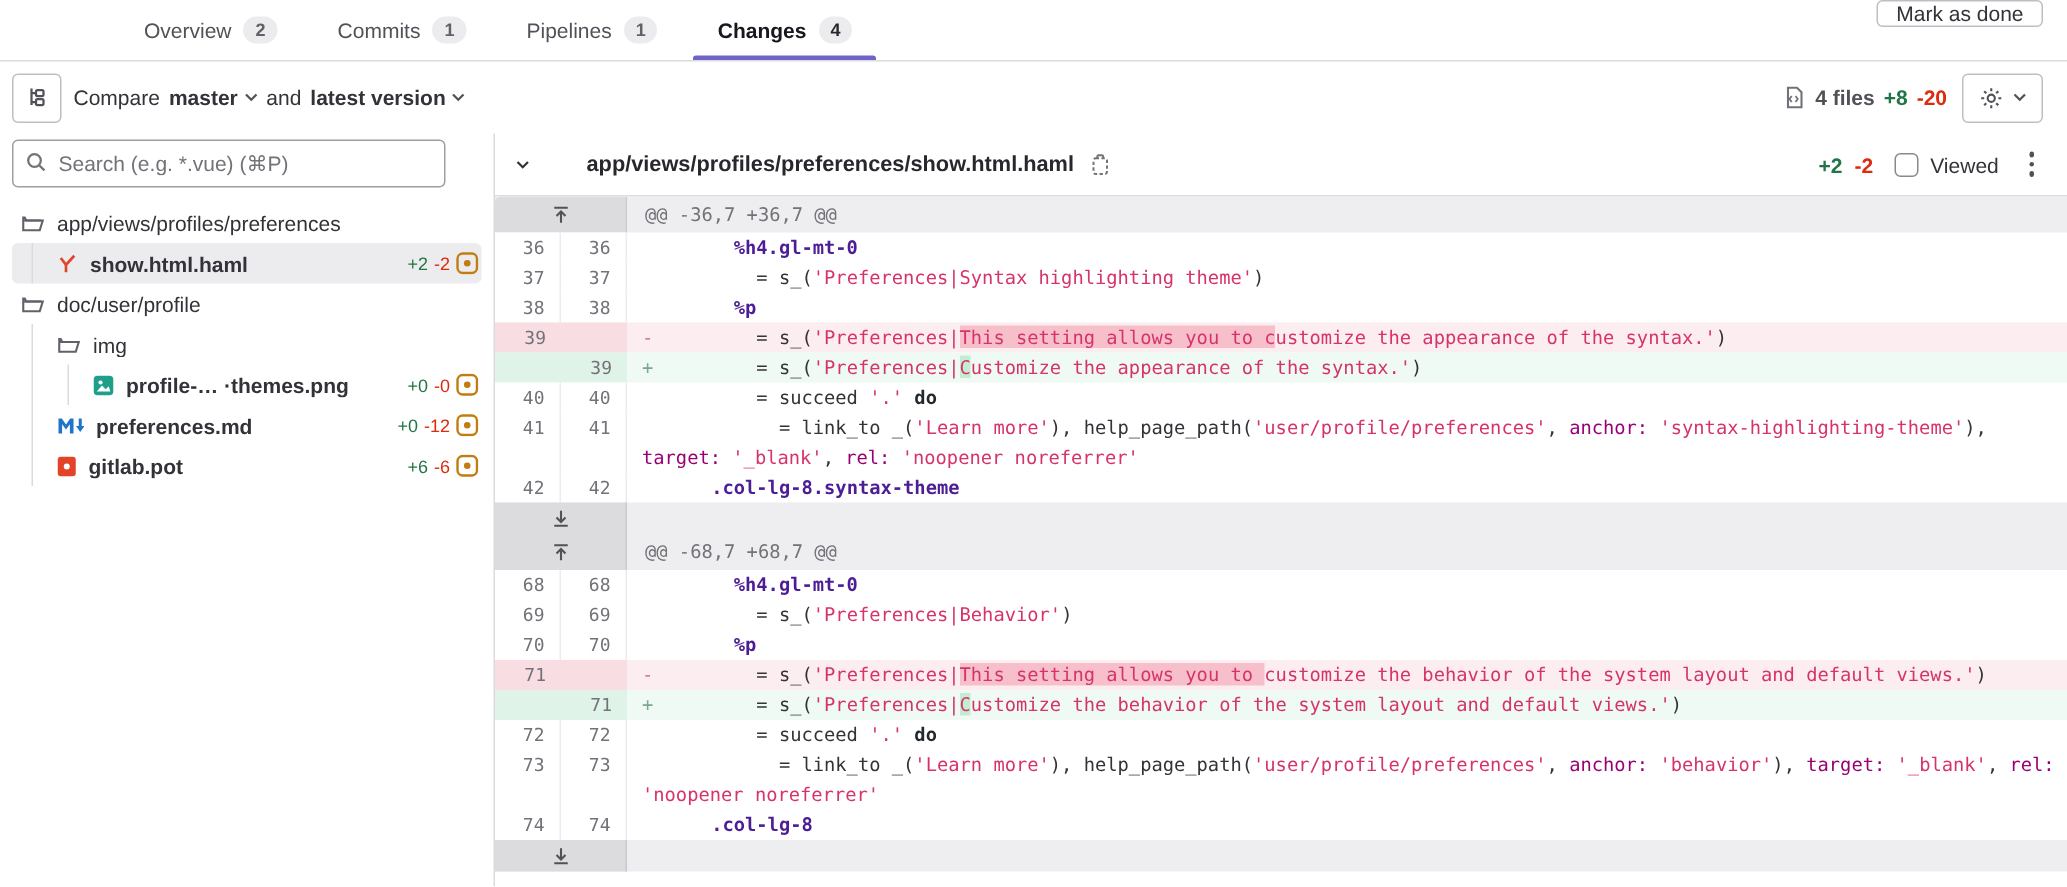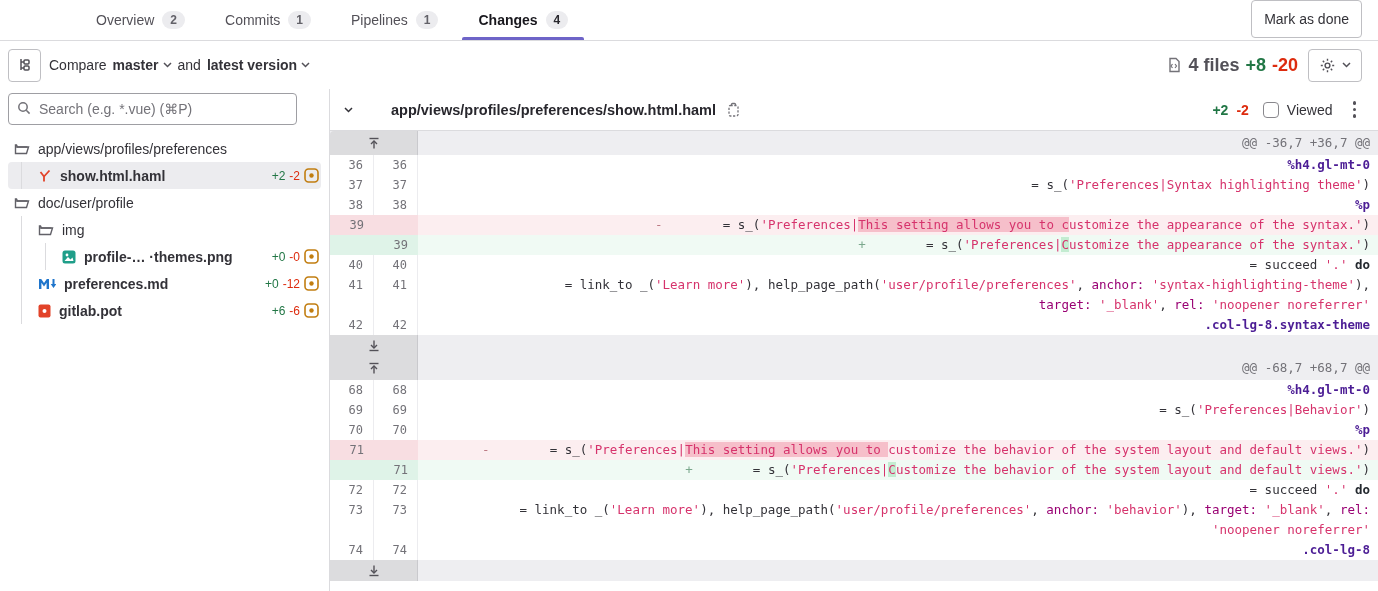--- a/index.html
+++ b/index.html
@@ -8,30 +8,30 @@
 
   
   .tabbar { height:41px; border-bottom:1px solid #dbdbde; display:flex; align-items:flex-start; padding:0 16px 0 80px; flex-shrink:0; }
   .tabs { display:flex; height:100%; gap:8px; }
   .tab { display:flex; align-items:center; gap:8px; padding:0 16px; font-size:14px; color:#535158; cursor:pointer; position:relative; }
   .tab .badge { background:#ececef; color:#626168; border-radius:10px; font-size:12px; font-weight:600; padding:1px 8px; line-height:16px; }
   .tab.active { color:#18171d; font-weight:700; }
   .tab.active .badge { color:#28272d; }
   .tab.active::after { content:""; position:absolute; left:0; right:0; bottom:0; height:3px; background:#6e64c8; border-radius:2px 2px 0 0; }
   .tab-spacer { flex:1; }
-  .btn { background:#fff; border:1px solid #bfbfc3; border-radius:4px; font-size:14px; color:#333238; padding:10px 12px; cursor:pointer; font-family:inherit;margin-left:47px; }
+  .btn { background:#fff; border:1px solid #bfbfc3; border-radius:4px; font-size:14px; color:#333238; padding:0 12px; cursor:pointer; font-family:inherit;margin-left:47px; }
 
   
   .comparebar { height:48px; display:flex; align-items:center; padding:0 16px 0 8px; gap:8px; flex-shrink:0; }
   .icon-btn { width:33px; height:33px; border:1px solid #bfbfc3; border-radius:4px; background:#fff; display:flex; align-items:center; justify-content:center; cursor:pointer; }
   .cmp-text { font-size:14px; color:#333238; display:flex; align-items:center; gap:6px; }
   .cmp-dd { font-weight:700; display:inline-flex; align-items:center; gap:4px; cursor:pointer; }
   .chev { width:9px; height:6px; display:inline-block; }
   .cmp-right { margin-left:auto; display:flex; align-items:center; gap:10px; }
-  .files-summary { display:flex; align-items:center; gap:6px; font-size:18px; font-weight:700; color:#535158; }
+  .files-summary { display:flex; align-items:center; gap:6px; font-size:14px; font-weight:700; color:#535158; }
   .plus { color:#217645; } .minus { color:#dd2b0e; }
   .gear-btn { height:33px; border:1px solid #bfbfc3; border-radius:4px; background:#fff; display:flex; align-items:center; gap:6px; padding:0 10px; cursor:pointer; color:#535158; }
 
   
   .main { flex:1; display:flex; min-height:0; }
   .sidebar { width:330px; flex-shrink:0; border-right:1px solid #dbdbde; padding:2px 8px 0 8px; overflow:hidden; }
   .search-wrap { position:relative; margin:2px 24px 10px 0; }
   .search-input { width:289px; height:32px; border:1px solid #9e9ea3; border-radius:4px; padding:0 10px 0 30px; font-size:14px; color:#333238; font-family:inherit; }
   .search-input::placeholder { color:#737278; }
   .search-ico { position:absolute; left:9px; top:8px; }
@@ -56,21 +56,21 @@
   .viewed { display:flex; align-items:flex-end; gap:8px; font-size:14px; color:#333238; cursor:pointer; }
   .checkbox { width:16px; height:16px; border:1px solid #89888d; border-radius:4px; background:#fff; cursor:pointer; }
   .kebab { display:flex; flex-direction:column; gap:3px; padding:6px; cursor:pointer; }
   .kebab i { width:3.5px; height:3.5px; border-radius:50%; background:#535158; }
 
   
   .diff-table { font-family:"DejaVu Sans Mono","Liberation Mono",monospace; font-size:12.5px; overflow:hidden; flex:1; }
   .drow { display:flex; min-height:20px; line-height:20px; }
   .num { width:44px; flex-shrink:0; text-align:right; padding-right:10px; color:#737278; font-size:12px; cursor:pointer; }
   .drow.ctx .num { border-right:1px solid #ececef; background:#fff; }
-  .code { flex:1; min-width:0; padding:0 8px 0 10px; white-space:pre-wrap; word-break:break-word; color:#333238;text-align:right; }
+  .code { flex:1; min-width:0; padding:0 8px 0 10px; white-space:pre-wrap; word-break:break-word; color:#333238; }
   .marker { display:inline-block; width:16px; }
   .drow.del { background:#fceef0; } .drow.del .num { background:#f8dee2; }
   .drow.del .marker { color:#bd7b85; }
   .drow.add { background:#f0faf4; } .drow.add .num { background:#dff3e8; }
   .drow.add .marker { color:#7ba88d; }
   .tag { color:#4c1d95; font-weight:700; }
   .str { color:#d6336c; }
   .sym { color:#990073; }
   .kw  { color:#24292f; font-weight:700; }
   .hld { background:#f6bfca; }

